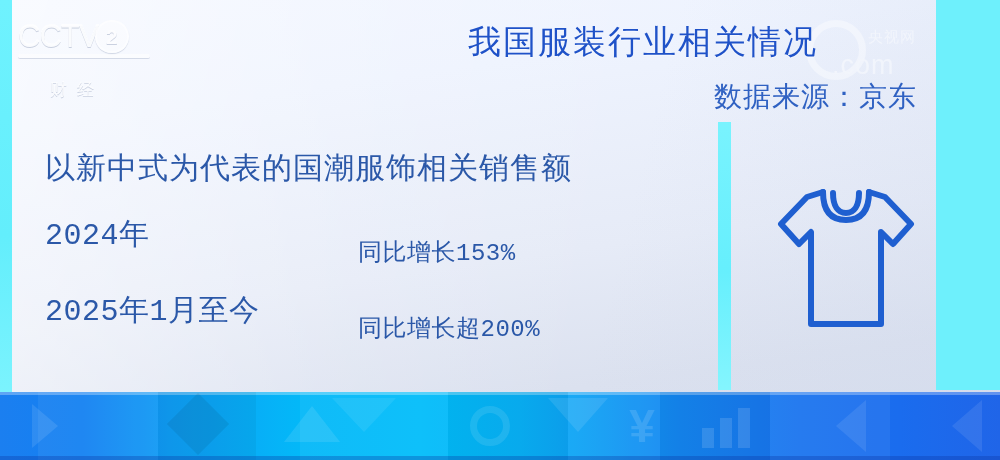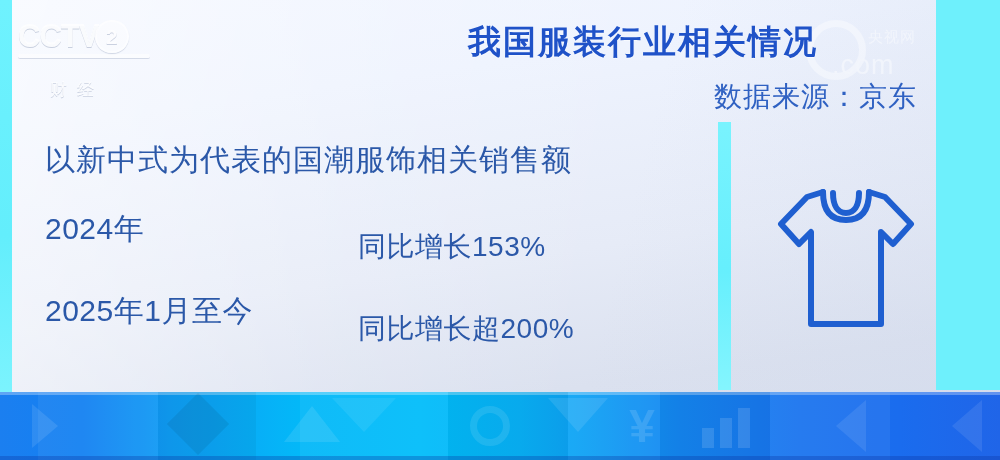--- a/index.html
+++ b/index.html
@@ -36,21 +36,21 @@
     position:absolute; left:718px; top:122px; width:13px; height:268px;
     background:linear-gradient(180deg,#79f3fe 0%,#66effd 55%,#84f5fe 100%);
   }
 
   
   .logo {
     position:absolute; left:18px; top:20px; width:160px; height:62px;
     opacity:.72;
   }
   .logo .cctv {
-    font-size:31px; font-weight:bold; letter-spacing:-1px;
+    font-size:31px; font-weight:normal; letter-spacing:-1px;
     color:rgba(255,255,255,0.95);
     text-shadow:0 1px 0 rgba(160,172,196,.75), 0 -1px 0 rgba(255,255,255,.9);
     line-height:1;
     display:inline-block;
     vertical-align:middle;
     text-align:center;
   }
   .logo .two-pill {
     display:inline-block; vertical-align:middle;
     width:34px; height:33px; margin-left:-8px;
@@ -91,48 +91,48 @@
     font-size:15px; color:rgba(255,255,255,.92); letter-spacing:1px;
   }
   .watermark .wm-com {
     position:absolute; left:30px; top:36px;
     font-size:27px; color:rgba(255,255,255,.92); letter-spacing:1px;
   }
 
   
   .title {
     position:absolute; left:468px; top:20px;
-    font-size:33px; font-weight:bold; letter-spacing:2px;
+    font-size:33px; font-weight:normal; letter-spacing:2px;
     color:#1f52c8;
     text-shadow:0 1px 1px rgba(255,255,255,.55);
     white-space:nowrap;
   }
   .subtitle {
     position:absolute; left:714px; top:78px;
     font-size:28px; letter-spacing:1px;
     color:#2f61c2;
     white-space:nowrap;
   }
 
   
-  .body-block { position:absolute; left:45px; top:140px; }
+  .body-block { position:absolute; left:45px; top:148px;font-family:Liberation Mono, monospace; }
   .line-head {
     font-size:30px; letter-spacing:1px; color:#2b58a8;
     white-space:nowrap; margin-bottom:11px;
   }
   .row {
     display:flex; align-items:center;
     margin-bottom:8px; white-space:nowrap;
   }
   .row .period {
     width:313px; flex:0 0 313px;
     font-size:30px; letter-spacing:.5px; color:#2b58a8;
   }
   .row .metric {
-    font-size:28px; letter-spacing:.5px; color:#2b58a8;margin-top:36px;
+    font-size:24px; letter-spacing:.5px; color:#2b58a8;margin-top:36px;
   }
 
   
   .tshirt { position:absolute; left:773px; top:182px; width:146px; height:152px; }
 
   
   .bottom-bar {
     position:absolute; left:0; top:392px; width:1000px; height:68px;
     overflow:hidden;
     background:linear-gradient(90deg,

